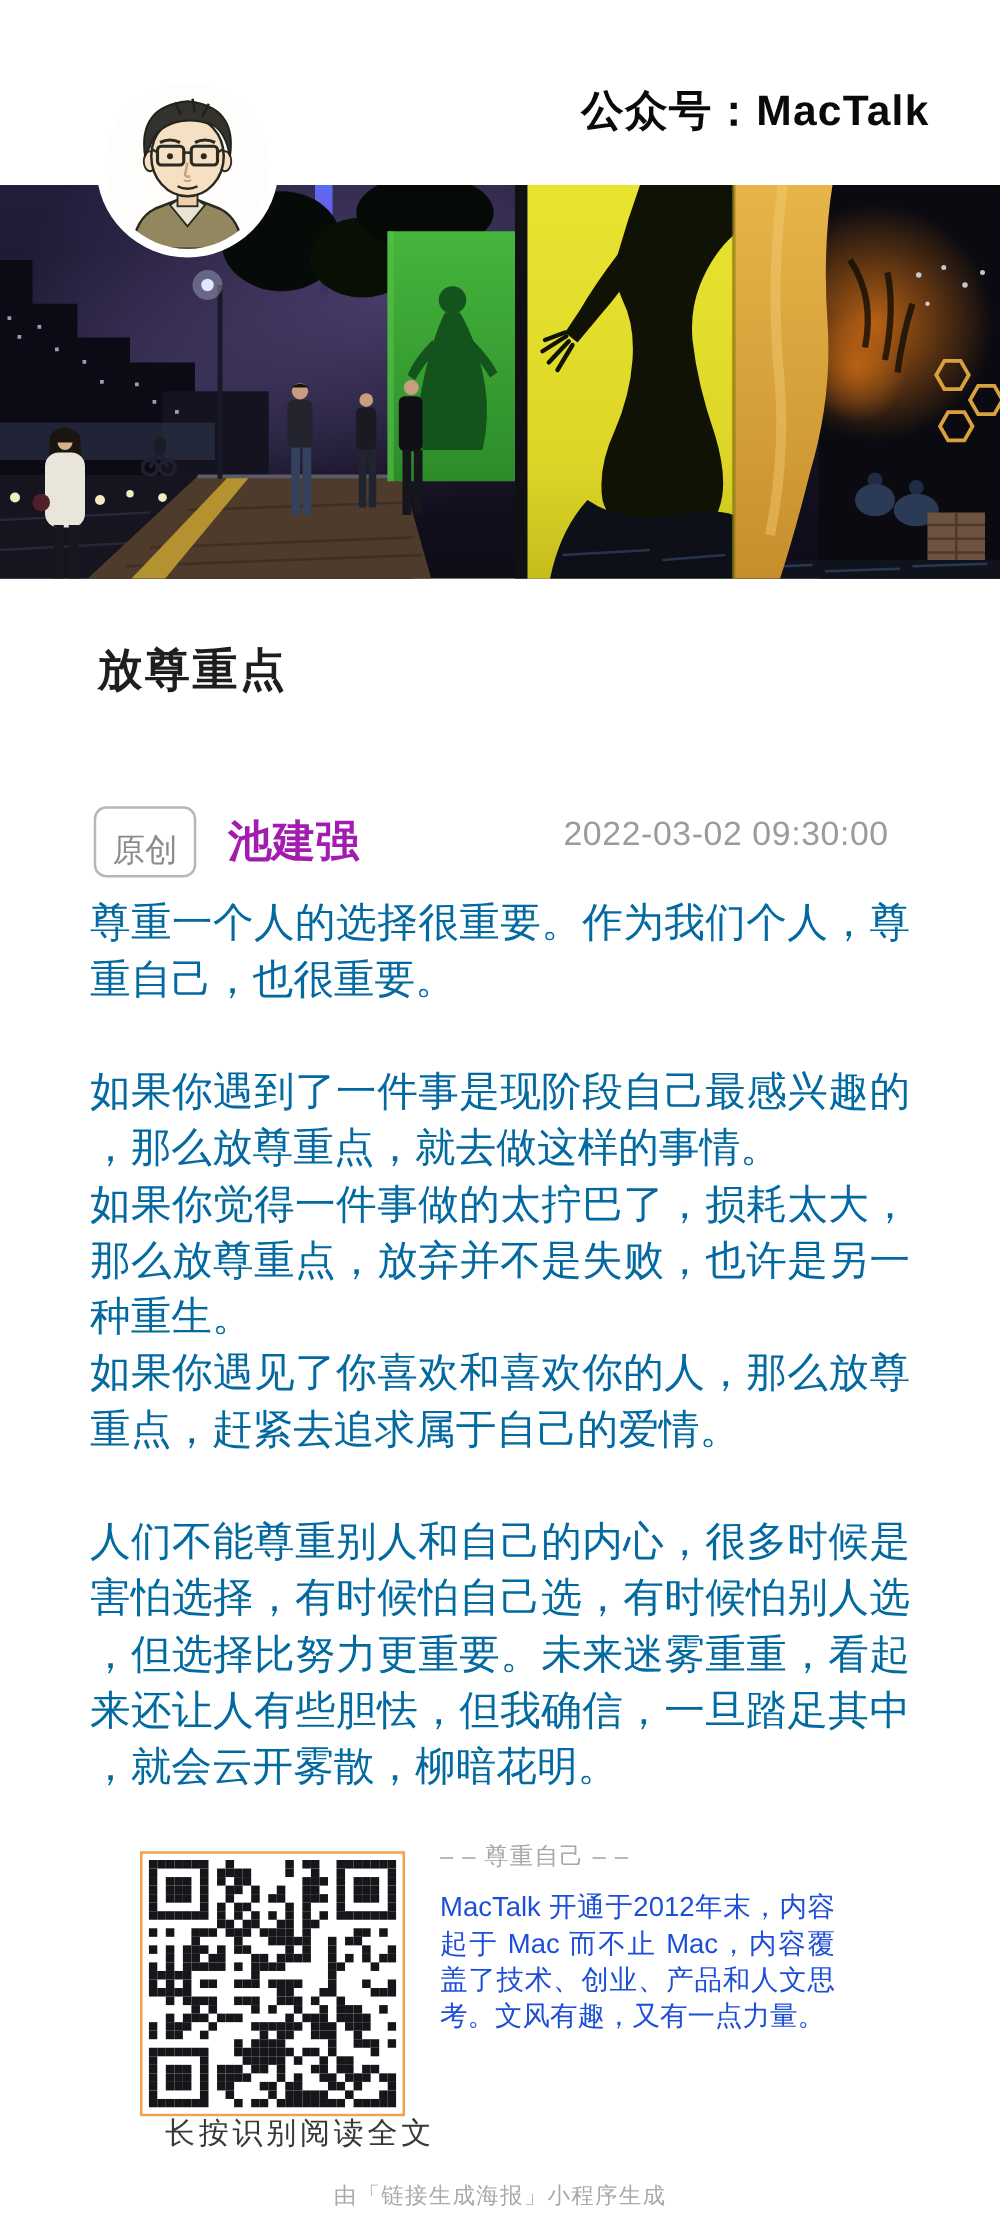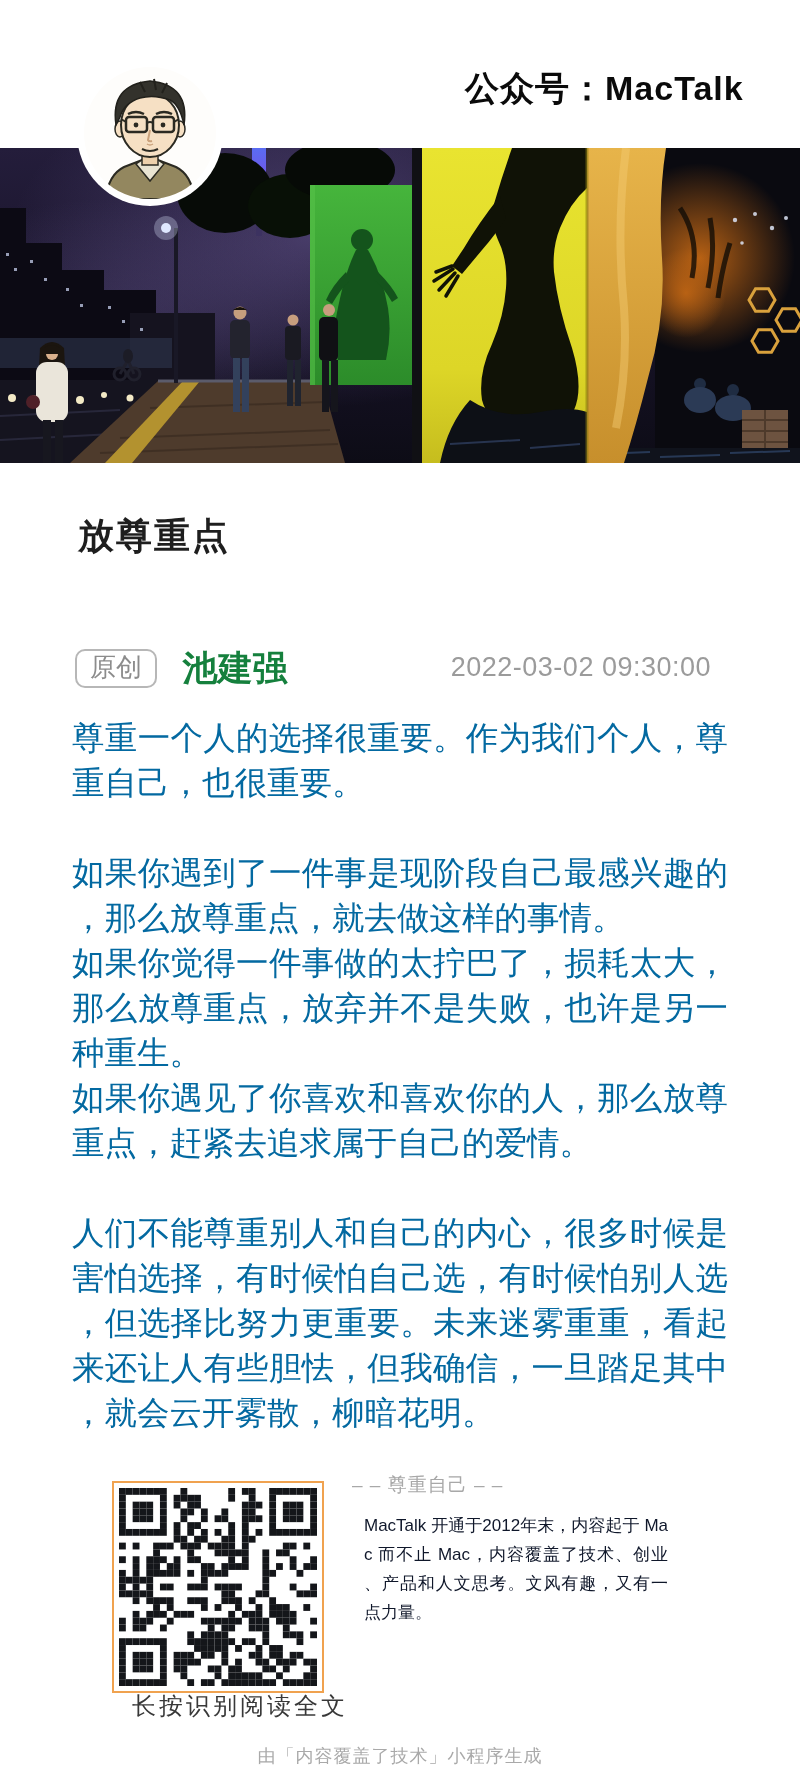--- a/index.html
+++ b/index.html
@@ -11,34 +11,34 @@
 
   .avatar { position:absolute; top:60px; left:77px; width:146px; height:146px; border-radius:50%; background:#ffffff; z-index:5; display:flex; align-items:center; justify-content:center; }
   .avatar svg { width:132px; height:132px; display:block; }
 
   .hero { position:absolute; top:148px; left:0; width:800px; height:315px; }
   .hero svg { width:100%; height:100%; display:block; }
 
   .title { position:absolute; top:512px; left:78px; font-size:36px; font-weight:600; color:#1e1e1e; letter-spacing:2px; }
 
   .byline { position:absolute; top:645px; left:75px; right:89px; height:44px; }
-  .badge { display:inline-block; vertical-align:middle; border:2px solid #b7b7b7; border-radius:10px; color:#8c8c8c; font-size:26px; padding:2px 13px 5px; line-height:1.1; }
-  .author { display:inline-block; vertical-align:middle; margin-left:21px; font-size:35px; font-weight:600; color:#15803d; }
+  .badge { display:inline-block; vertical-align:middle; border:2px solid #b7b7b7; border-radius:10px; color:#8c8c8c; font-size:26px; padding:19px 13px 5px; line-height:1.1; }
+  .author { display:inline-block; vertical-align:middle; margin-left:21px; font-size:35px; font-weight:600; color:#a21caf; }
   .timestamp { position:absolute; right:0; top:7px; font-size:27px; color:#9b9b9b; letter-spacing:0.5px;text-align:center; }
 
   .body-text { position:absolute; top:716px; left:72px; width:656px; font-size:32.5px; line-height:45px; color:#0369a1; text-align:justify; }
   .body-text p { margin:0 0 45px; white-space:pre-line; line-break:anywhere; }
 
   .qr-box { position:absolute; top:1481px; left:112px; width:212px; height:212px; border:2px solid #f0a24f; background:#ffffff; padding:5px; }
   .qr-box svg { width:198px; height:198px; display:block; fill:#14161a; }
   .qr-caption { position:absolute; top:1690px; left:106px; width:224px; text-align:center; font-size:24px; letter-spacing:3px; color:#383838; white-space:nowrap;margin-left:22px; }
 
   .intro { position:absolute; top:1472px; left:352px; width:316px; }
   .intro-heading { font-size:19px; color:#a8a8a8; letter-spacing:1px; margin-bottom:13px; white-space:nowrap; }
-  .intro-text { font-size:17px; line-height:29px; color:#0f172a; line-break:anywhere; text-align:justify;margin-left:12px; }
+  .intro-text { font-size:22px; line-height:29px; color:#1d4ed8; line-break:anywhere; text-align:justify; }
 
   .footer { position:absolute; top:1744px; left:0; width:100%; text-align:center; font-size:18px; color:#a9a9a9; letter-spacing:1px; }
 </style>
 </head>
 <body>
 
 <div class="poster">
 
   <div class="account-label">公众号：MacTalk</div>
 
@@ -692,14 +692,14 @@
         <rect x="196" y="196" width="7" height="7"></rect>
       </svg>
   </div>
   <div class="qr-caption">长按识别阅读全文</div>
 
   <div class="intro">
     <div class="intro-heading">– – 尊重自己 – –</div>
     <div class="intro-text">MacTalk 开通于2012年末，内容起于 Mac 而不止 Mac，内容覆盖了技术、创业、产品和人文思考。文风有趣，又有一点力量。</div>
   </div>
 
-  <div class="footer">由「内容覆盖了技术」小程序生成</div>
+  <div class="footer">由「链接生成海报」小程序生成</div>
 </div>
 
 </body></html>

